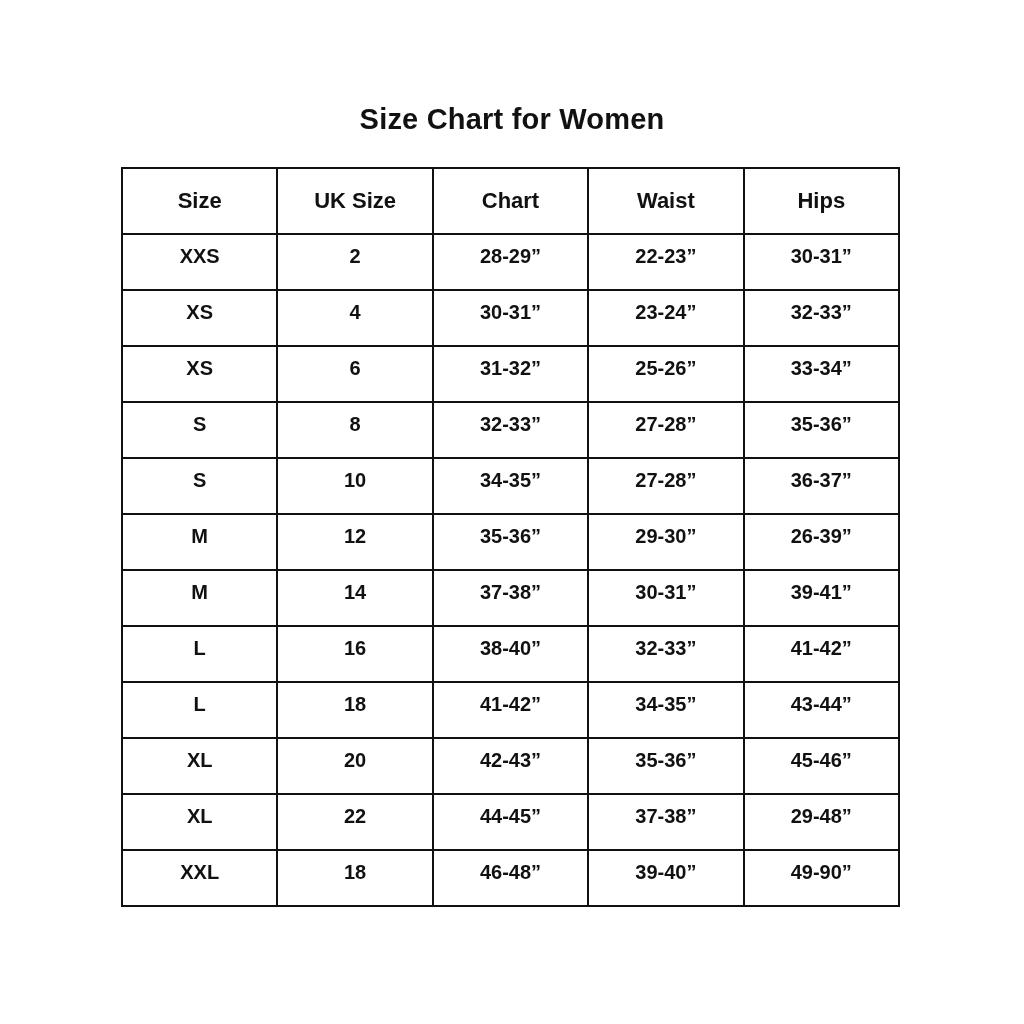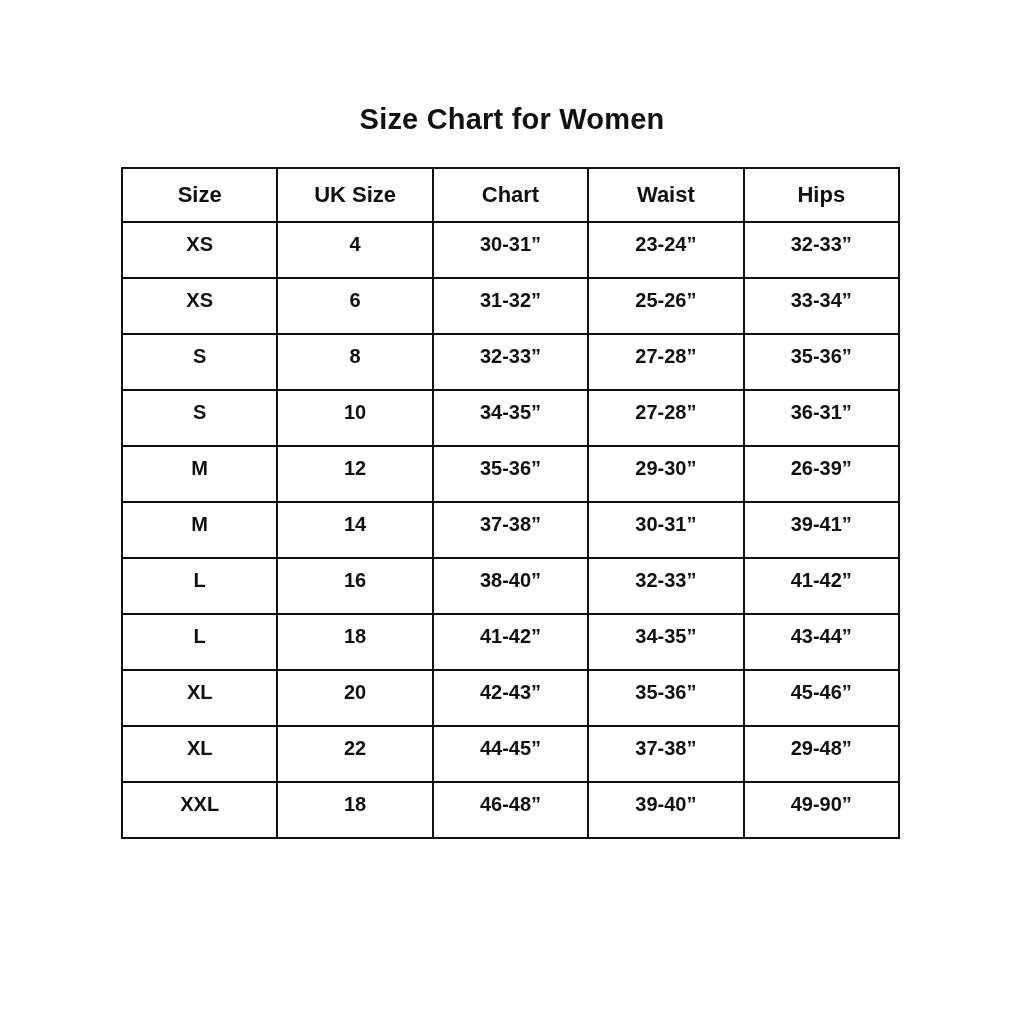--- a/index.html
+++ b/index.html
@@ -39,21 +39,21 @@
   }
   table.size-chart th,
   table.size-chart td {
     border: 2.5px solid #111111;
     text-align: center;
     font-weight: bold;
     color: #111111;
     width: 20%;
   }
   table.size-chart th {
-    height: 54px;
+    height: 66px;
     vertical-align: middle;
     font-size: 22px;
   }
   table.size-chart td {
     height: 56px;
     vertical-align: top;
     padding-top: 10px;
     font-size: 20px;
   }
 </style>
@@ -68,20 +68,27 @@
       <tr>
           <th>Size</th>
           <th>UK Size</th>
           <th>Chart</th>
           <th>Waist</th>
           <th>Hips</th>
         </tr>
     </thead>
     <tbody>
         <tr>
+          <td>XXS</td>
+          <td>2</td>
+          <td>28-29”</td>
+          <td>22-23”</td>
+          <td>30-31”</td>
+        </tr>
+        <tr>
           <td>XS</td>
           <td>4</td>
           <td>30-31”</td>
           <td>23-24”</td>
           <td>32-33”</td>
         </tr>
         <tr>
           <td>XS</td>
           <td>6</td>
           <td>31-32”</td>
@@ -93,21 +100,21 @@
           <td>8</td>
           <td>32-33”</td>
           <td>27-28”</td>
           <td>35-36”</td>
         </tr>
         <tr>
           <td>S</td>
           <td>10</td>
           <td>34-35”</td>
           <td>27-28”</td>
-          <td>36-31”</td>
+          <td>36-37”</td>
         </tr>
         <tr>
           <td>M</td>
           <td>12</td>
           <td>35-36”</td>
           <td>29-30”</td>
           <td>26-39”</td>
         </tr>
         <tr>
           <td>M</td>

